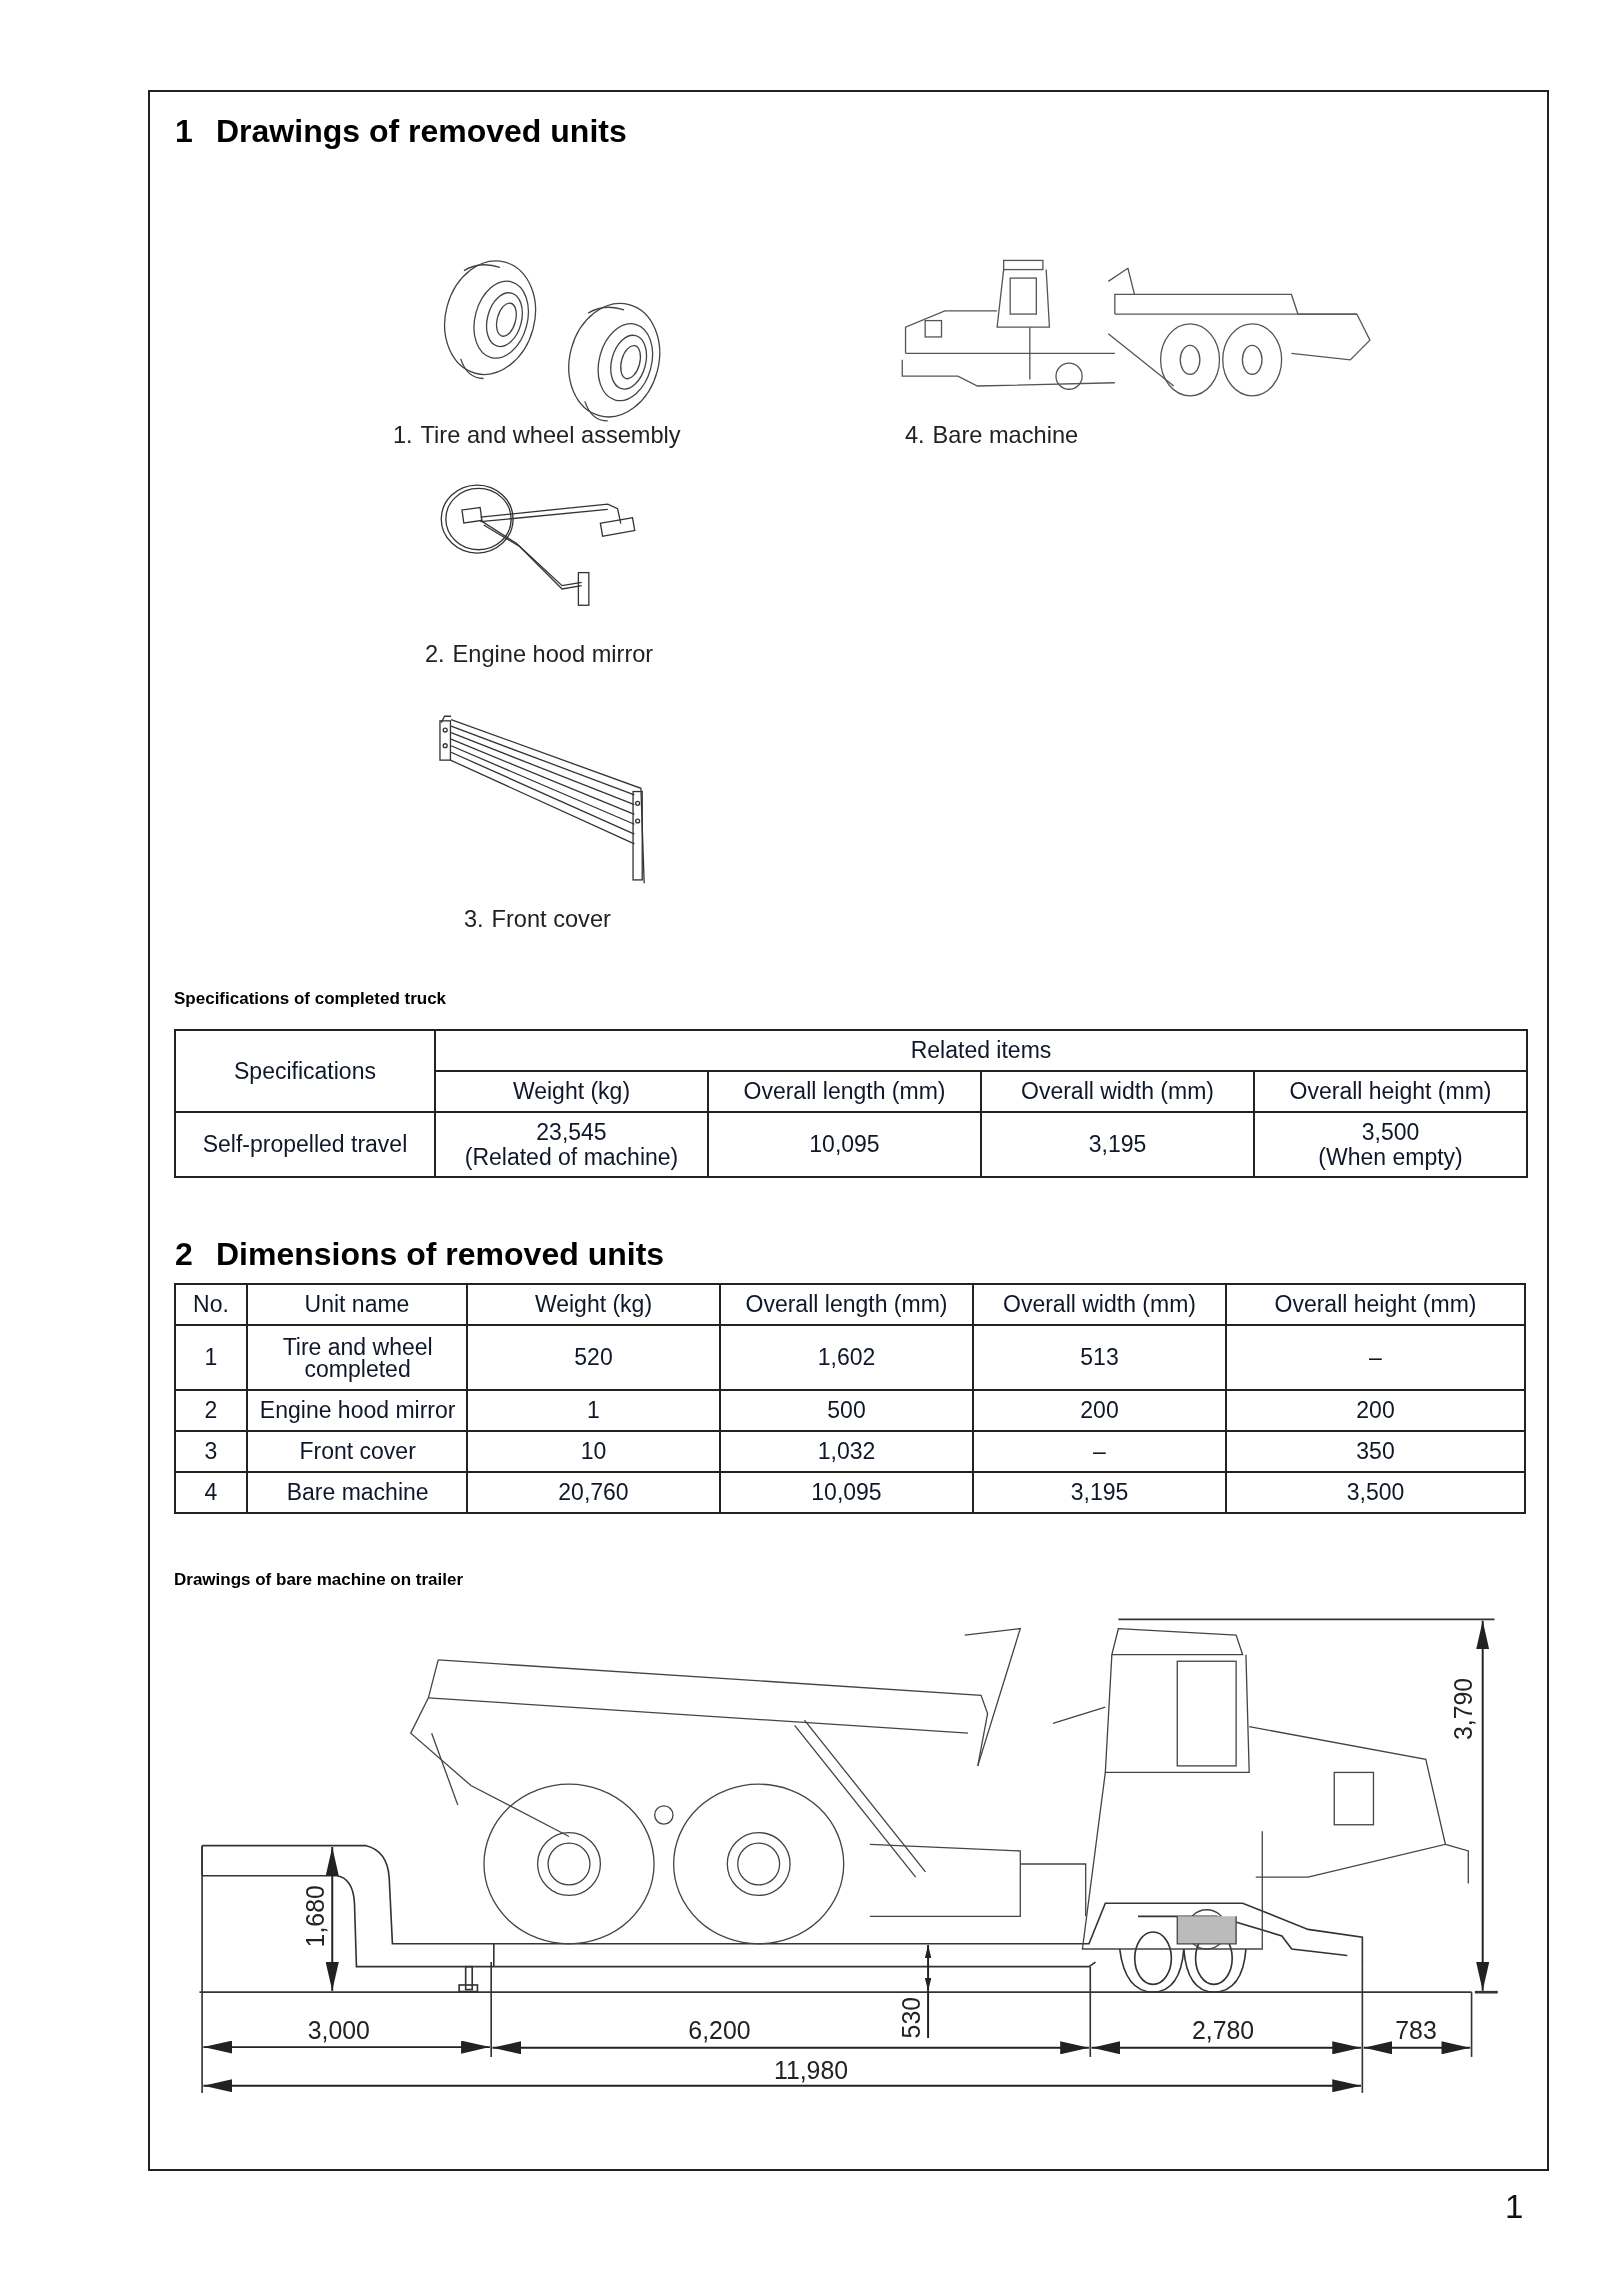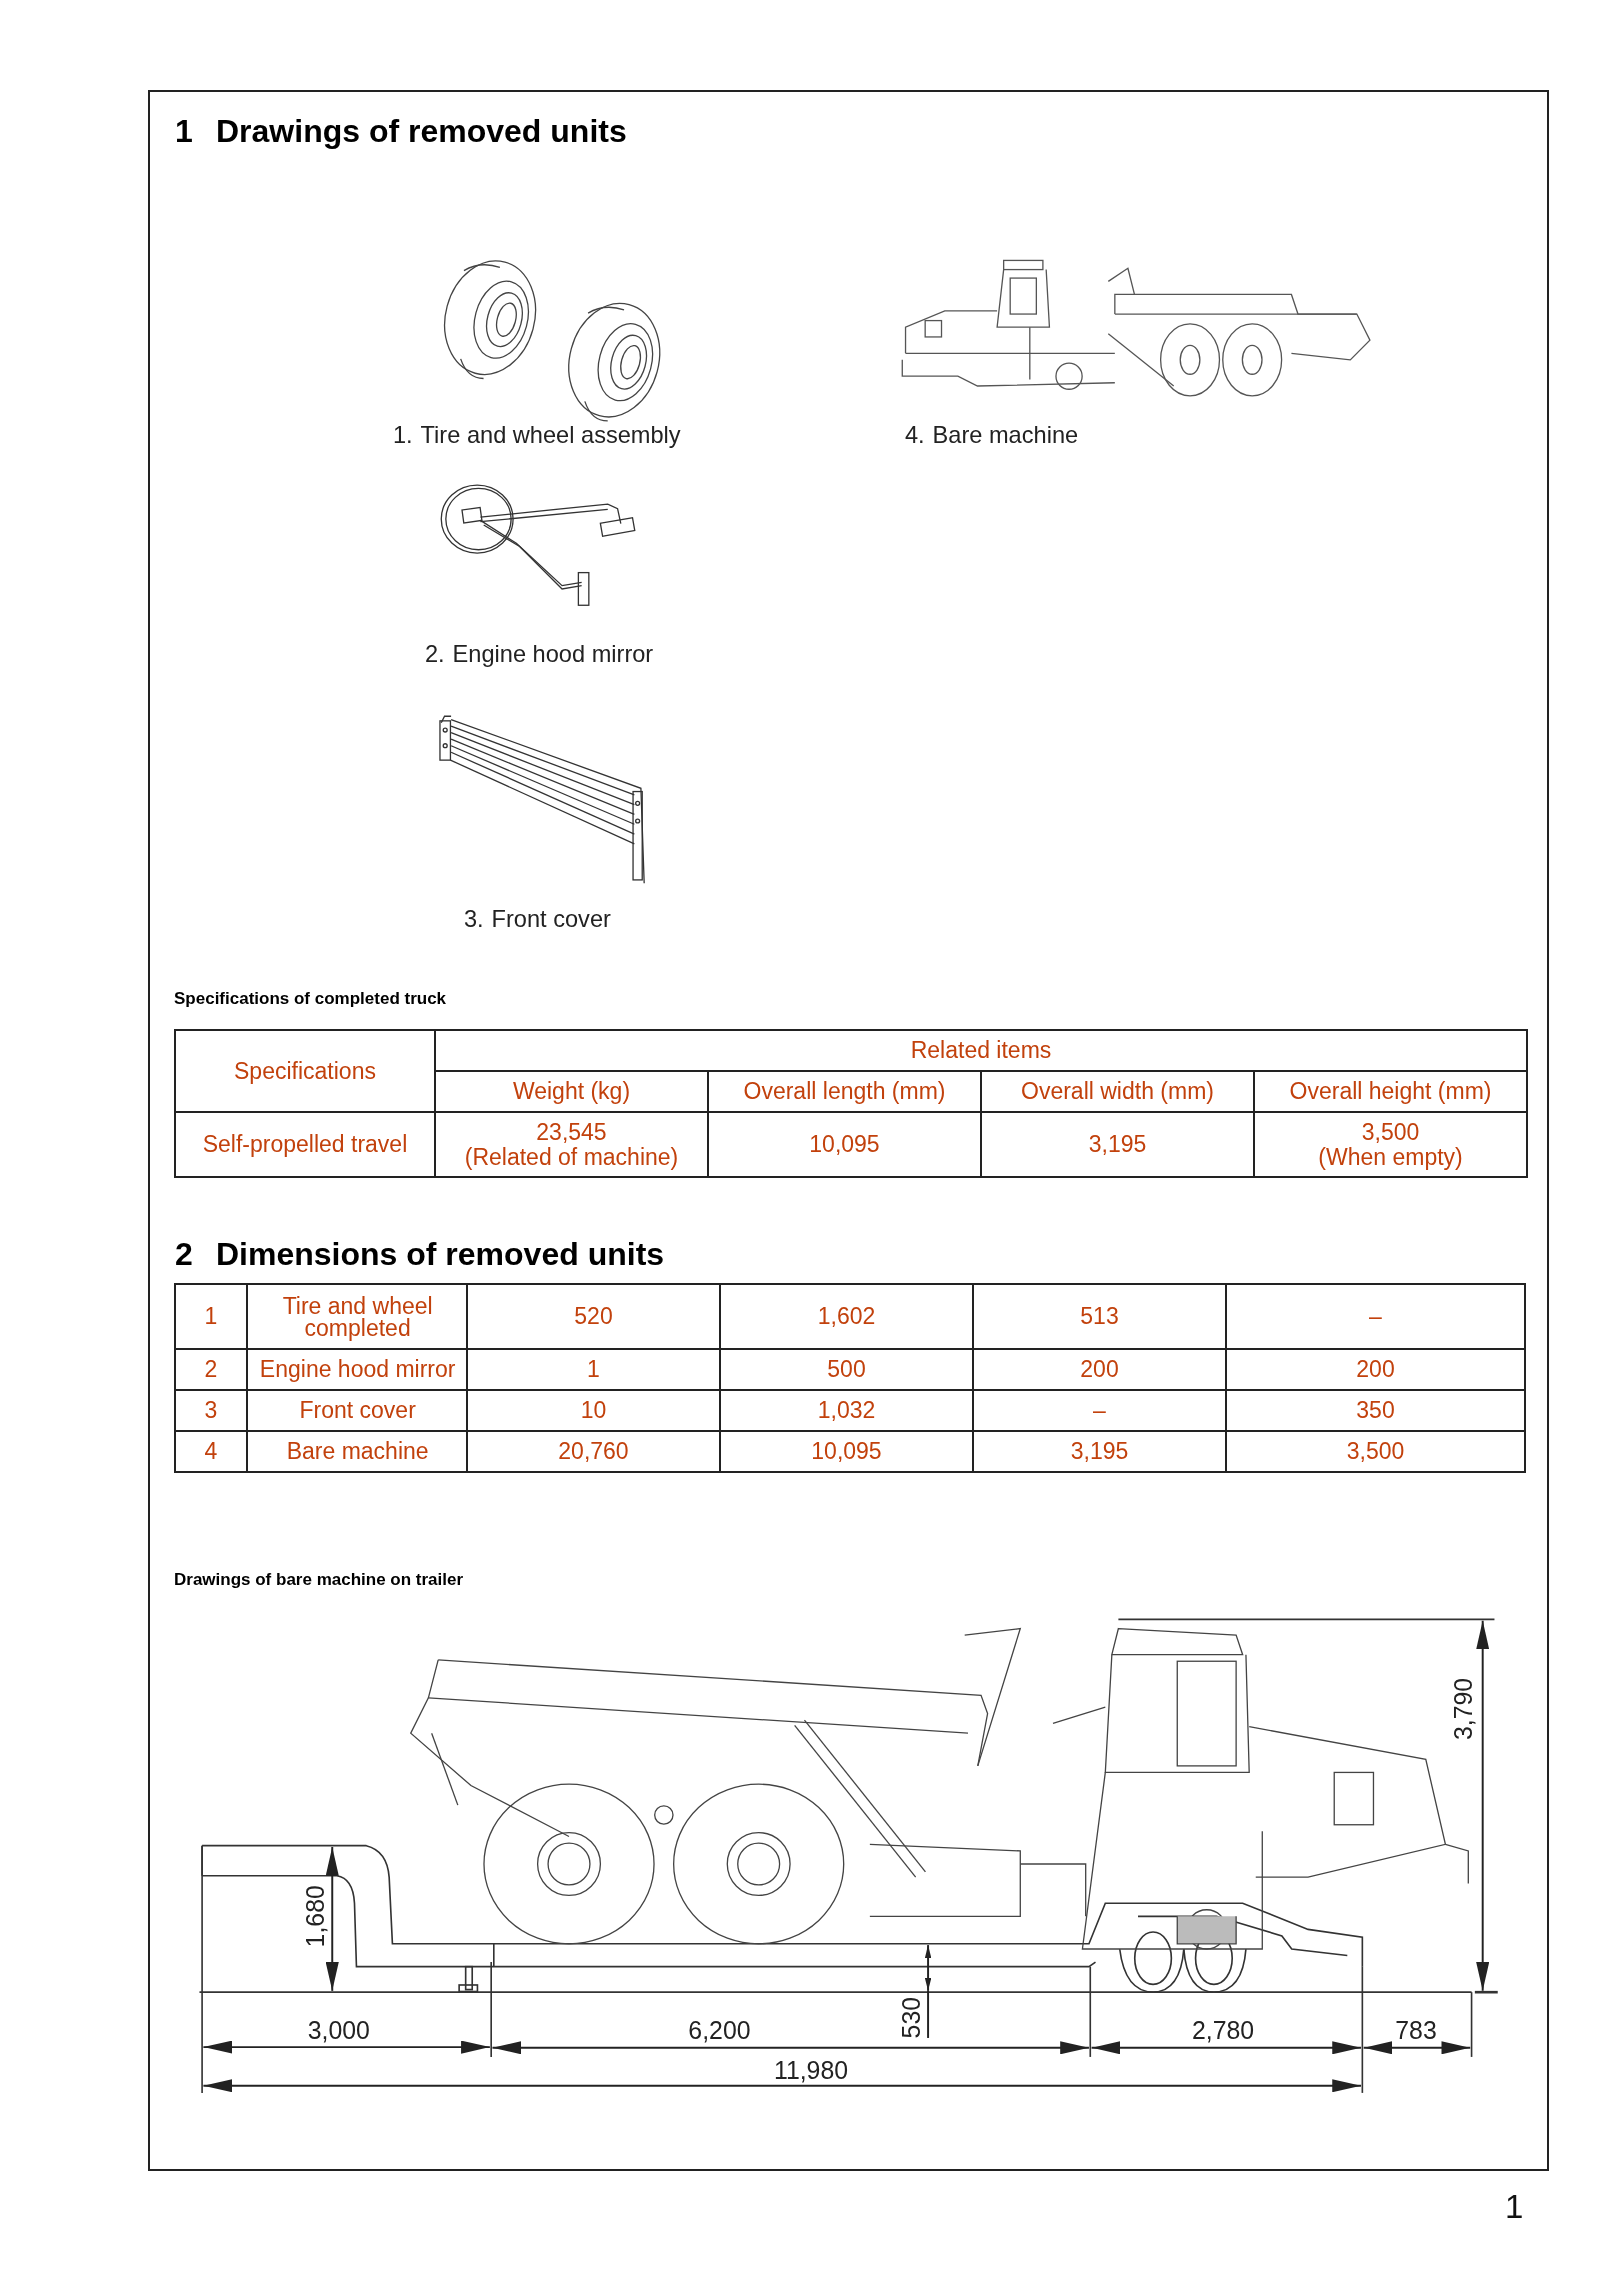--- a/index.html
+++ b/index.html
@@ -7,21 +7,21 @@
          font-family: "Liberation Sans", sans-serif; color: #111; }
   .frame { position: absolute; left: 148px; top: 90px; width: 1401px; height: 2081px;
            border: 2px solid #222; box-sizing: border-box; }
   .h1 { position: absolute; font-weight: bold; font-size: 32px; letter-spacing: 0px; color: #000; }
   .h1 .num { display: inline-block; width: 41px; }
   .sub { position: absolute; font-weight: bold; font-size: 17px; color: #000; }
   .caption { position: absolute; font-size: 23.6px; color: #222; white-space: nowrap; }
   .caption .n { display: inline-block; margin-right: 7.9px; }
   .drawing { position: absolute; }
   .drawing svg { width: 100%; height: 100%; display: block; overflow: visible; }
-  table.spec { position: absolute; border-collapse: collapse; table-layout: fixed; font-size: 23px; color: #c2410c; padding-left: 19px; }
+  table.spec { position: absolute; border-collapse: collapse; table-layout: fixed; font-size: 23px; color: #0f172a; padding-left: 19px; }
   table.spec td, table.spec th { border: 2px solid #222; text-align: center; vertical-align: middle;
                                  font-weight: normal; padding: 0 3.9px; line-height: 25px; }
   table.spec td.left { text-align: center; padding-left: 5.2px; }
   .page-num { position: absolute; left: 1505px; top: 2188px; font-size: 33px; color: #111; }
   .dimtxt { font-family: "Liberation Sans", sans-serif; font-size: 38px; fill: #222; }
 </style>
 </head>
 <body>
 
 <div class="frame"></div>
@@ -167,20 +167,28 @@
 <table class="spec" style="left:174px; top:1283px; width:1350px;">
   <colgroup>
     <col style="width:72px">
       <col style="width:220px">
       <col style="width:253px">
       <col style="width:253px">
       <col style="width:253px">
       <col style="width:299px">
   </colgroup>
   <tbody>
+      <tr style="height:41px;">
+    <td>No.</td>
+    <td>Unit name</td>
+    <td>Weight (kg)</td>
+    <td>Overall length (mm)</td>
+    <td>Overall width (mm)</td>
+    <td>Overall height (mm)</td>
+  </tr>
   <tr style="height:65px;">
     <td>1</td>
     <td class="left">
           <div style="line-height:22px">Tire and wheel</div>
           <div style="line-height:22px">completed</div>
         </td>
     <td>520</td>
     <td>1,602</td>
     <td>513</td>
     <td>–</td>

